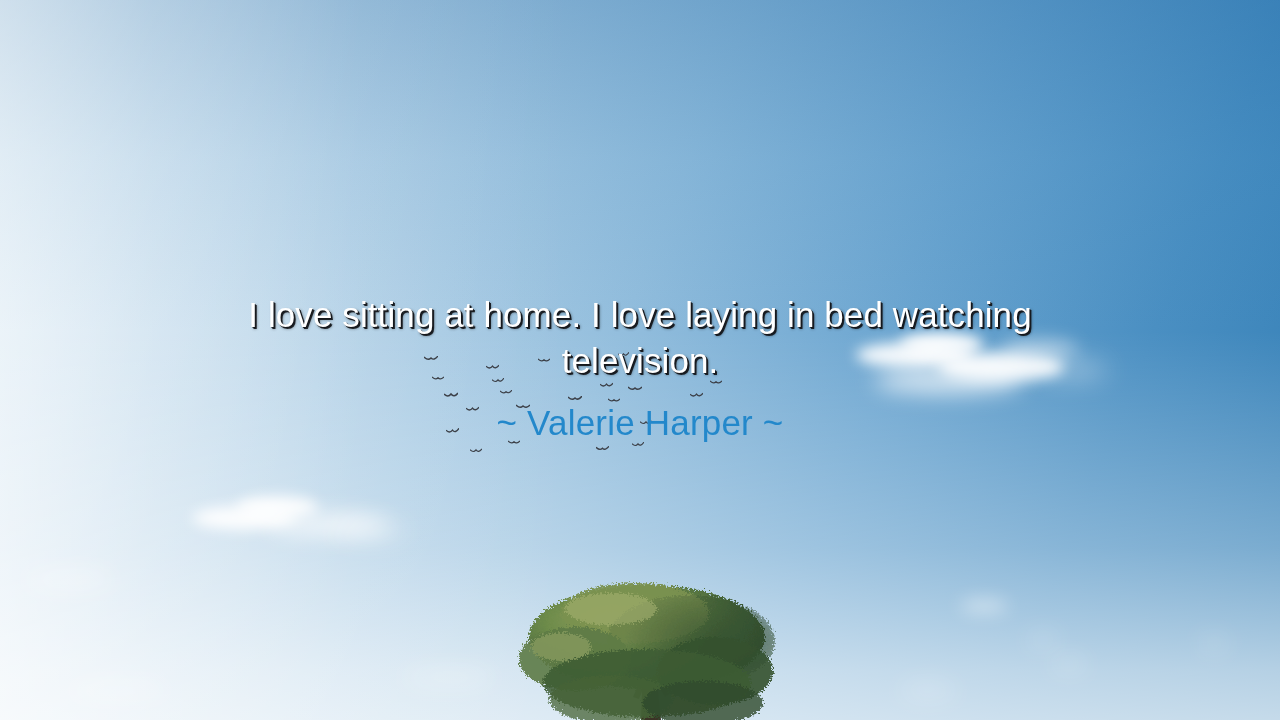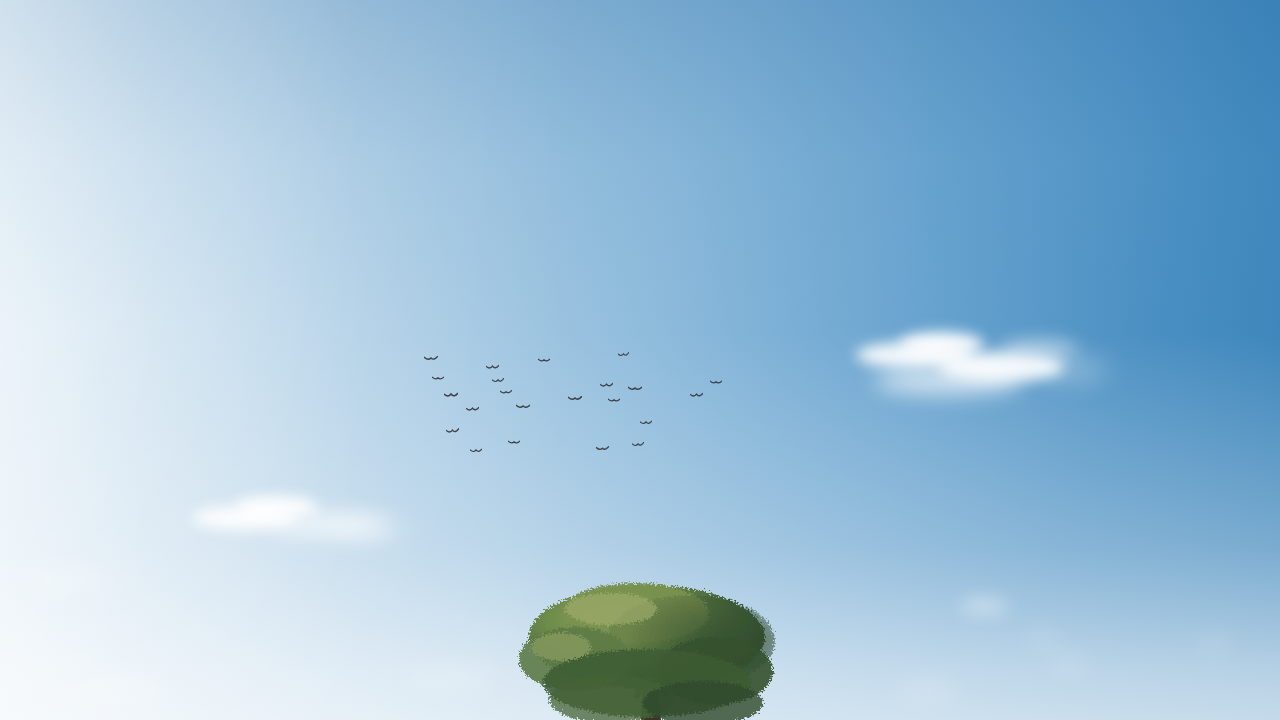--- a/index.html
+++ b/index.html
@@ -284,14 +284,18 @@
           <path d="M0 1 Q4 5 7 2 Q10 5 14 1" stroke="#3c4048" stroke-width="1.4" fill="none"></path>
         </svg>
       </div>
     <div class="bird" style="left:632px; top:442px; width:12px; height:7px;">
       <svg viewBox="0 0 14 8">
           <path d="M0 2 Q4 6 7 2 Q10 6 14 0" stroke="#3c4048" stroke-width="1.4" fill="none"></path>
         </svg>
       </div>
   </div>
 
+  <div id="quote-block">
+    <span id="quote-text">I love sitting at home. I love laying in bed watching television.</span>
+    <span id="quote-author">~ Valerie Harper ~</span>
+  </div>
 
 </div>
 
 </body></html>

